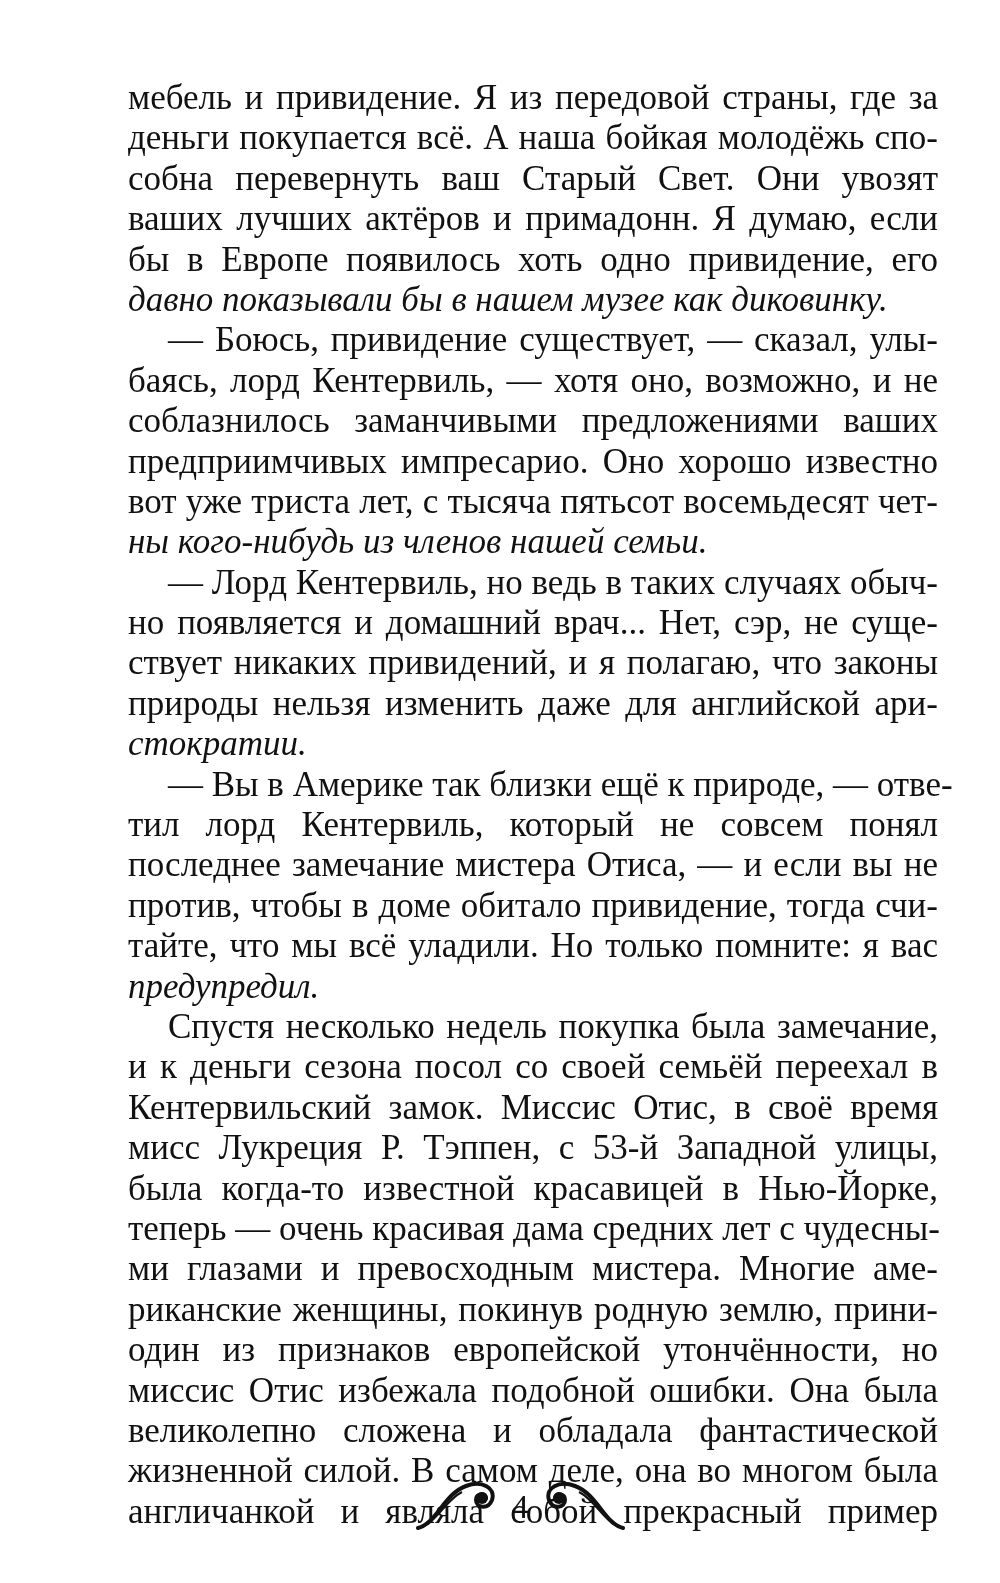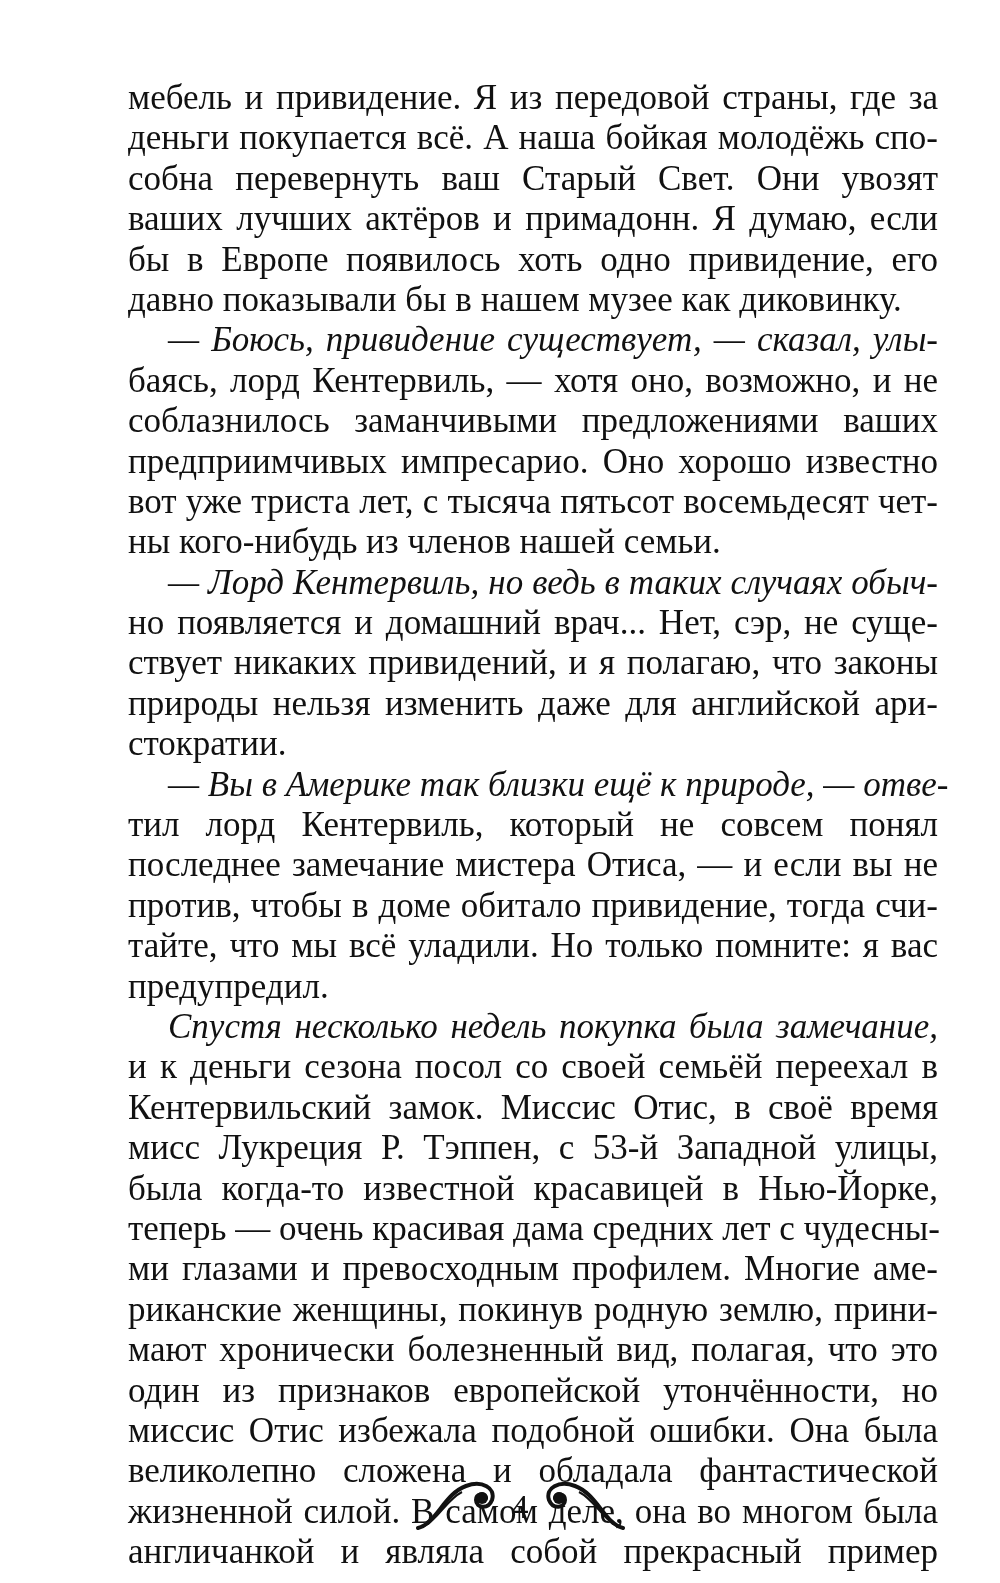--- a/index.html
+++ b/index.html
@@ -6,22 +6,22 @@
   body { width: 1000px; height: 1583px; position: relative; overflow: hidden; }
   .page {
     position: absolute; left: 104px; top: 78px; width: 834px;
     font-family: "Liberation Serif", "DejaVu Serif", serif;
     font-size: 35px; line-height: 40.4px; color: #111;
   }
   .line {
     display: block; white-space: nowrap; height: 40.4px;
     text-align: justify; text-align-last: justify; margin-left: 24px;
   }
-  .line.last { text-align-last: left; }
-  .line.indent { padding-left: 40px; font-style: italic; }
+  .line.last { text-align-last: left; font-style: italic; }
+  .line.indent { padding-left: 40px; }
   .footer {
     position: absolute; left: 400px; top: 1474px; width: 240px; height: 56px;
     display: flex; align-items: center; justify-content: center;
   }
   .pagenum {
     font-family: "Liberation Serif", "DejaVu Serif", serif;
     font-size: 34px; color: #111; margin: 0 12px; padding-top: 10px;
   }
   svg { display: block; }
 </style>
@@ -51,23 +51,22 @@
     <span class="line">последнее замечание мистера Отиса, — и если вы не</span>
     <span class="line">против, чтобы в доме обитало привидение, тогда счи-</span>
     <span class="line">тайте, что мы всё уладили. Но только помните: я вас</span>
     <span class="line last">предупредил.</span>
     <span class="line indent">Спустя несколько недель покупка была замечание,</span>
     <span class="line">и к деньги сезона посол со своей семьёй переехал в</span>
     <span class="line">Кентервильский замок. Миссис Отис, в своё время</span>
     <span class="line">мисс Лукреция Р. Тэппен, с 53-й Западной улицы,</span>
     <span class="line">была когда-то известной красавицей в Нью-Йорке,</span>
     <span class="line">теперь — очень красивая дама средних лет с чудесны-</span>
-    <span class="line">ми глазами и превосходным профилем. Многие аме-</span>
+    <span class="line">ми глазами и превосходным мистера. Многие аме-</span>
     <span class="line">риканские женщины, покинув родную землю, прини-</span>
-    <span class="line">мают хронически болезненный вид, полагая, что это</span>
     <span class="line">один из признаков европейской утончённости, но</span>
     <span class="line">миссис Отис избежала подобной ошибки. Она была</span>
     <span class="line">великолепно сложена и обладала фантастической</span>
     <span class="line">жизненной силой. В самом деле, она во многом была</span>
     <span class="line">англичанкой и являла собой прекрасный пример</span>
   </div>
 
 <div class="footer">
   <span>
     <svg width="84" height="56" viewBox="0 0 84 56">

